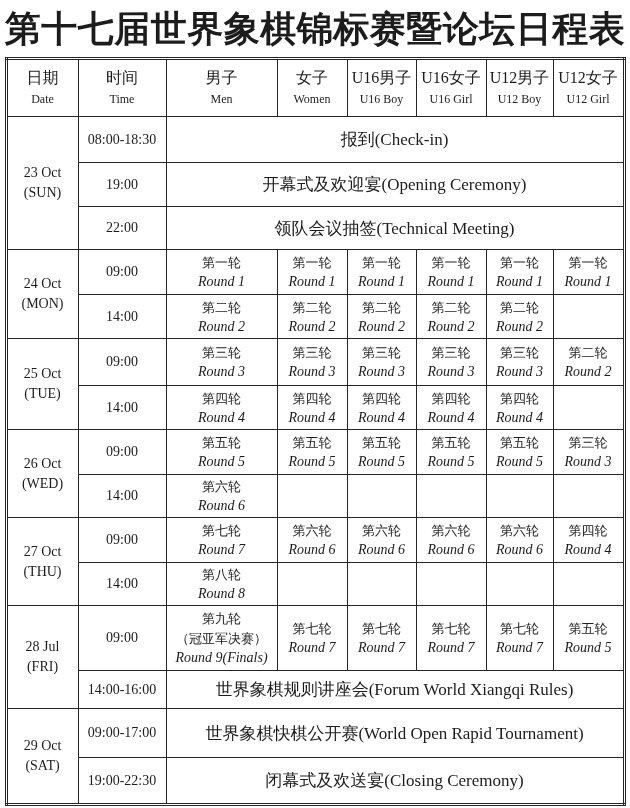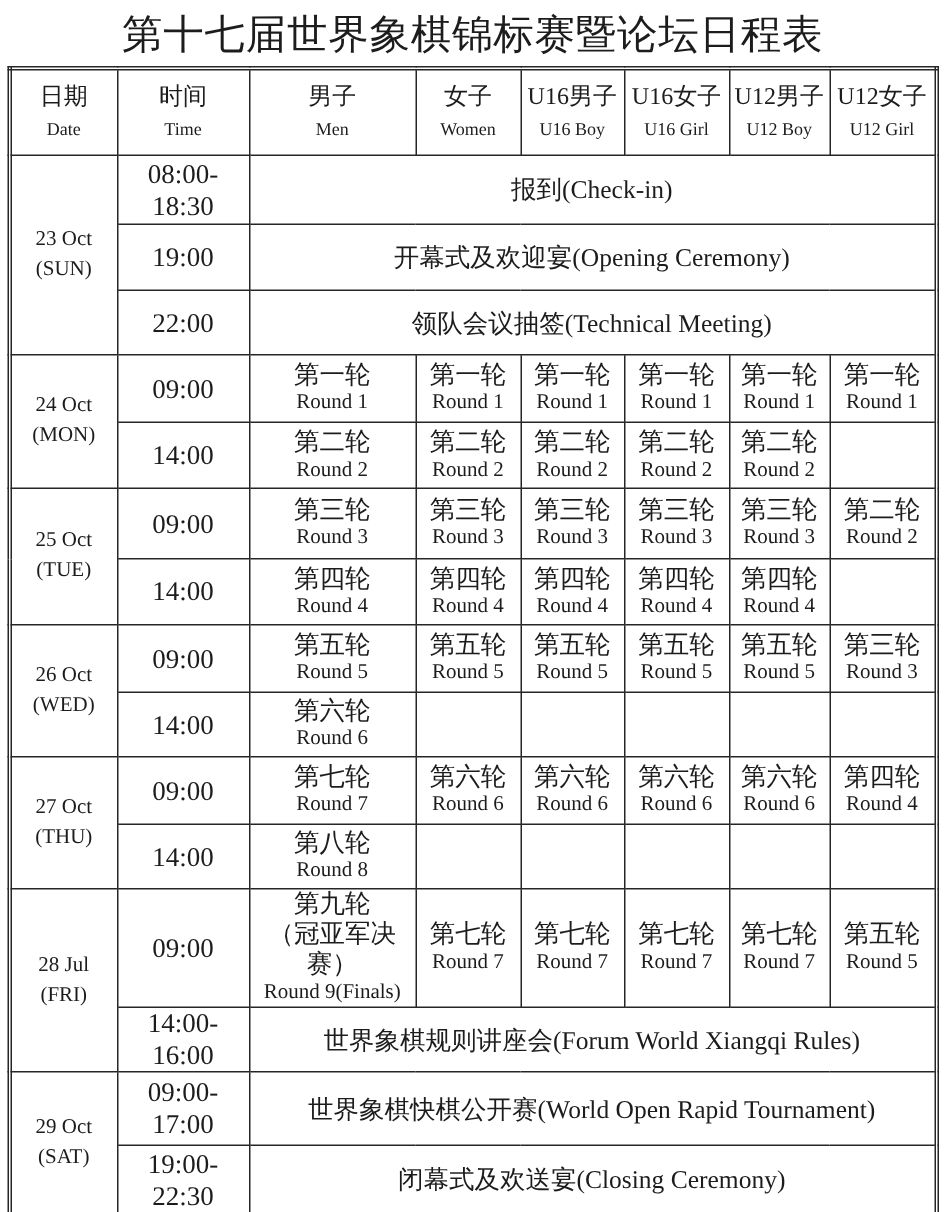--- a/index.html
+++ b/index.html
@@ -3,21 +3,21 @@
 <meta charset="utf-8">
 <style>
   html,body{margin:0;padding:0;background:#ffffff;}
   body{
     width:630px;height:808px;overflow:hidden;
     font-family:"Liberation Serif","DejaVu Serif",serif;
     color:#1c1c1c;
   }
   .page{padding-top:3px;}
   .title{
-    font-size:27px;font-weight:normal;text-align:center;
+    font-size:36px;font-weight:bold;text-align:center;
     margin:2px 0 3px 0;letter-spacing:.5px;
   }
   .subtitle{
     font-size:17px;font-weight:bold;text-align:center;
     margin:0 0 5px 0;
   }
   .subtitle sup{font-size:11px;}
   table{
     border-collapse:collapse;table-layout:fixed;
     width:620px;margin:0 auto;
@@ -25,24 +25,24 @@
   }
   th,td{
     border:1px solid #262626;
     text-align:center;vertical-align:middle;
     padding:0;overflow:hidden;
     font-weight:normal;
   }
   th .zh{font-size:16px;line-height:22px;}
   th .en{font-size:12px;line-height:20px;}
   td.date{font-size:14px;line-height:20px;margin-top:40px;}
-  td.time{font-size:18px;}
+  td.time{font-size:14px;}
   td.event{font-size:17px;margin-top:40px;}
-  td.round .zh{font-size:17px;line-height:20px;}
-  td.round .en{font-size:14px;line-height:18px;}
+  td.round .zh{font-size:13px;line-height:20px;}
+  td.round .en{font-size:14px;line-height:18px;font-style:italic;}
 </style>
 </head>
 <body>
 
 <div class="page">
   <div class="title">第十七届世界象棋锦标赛暨论坛日程表</div>
 
   <table>
     <colgroup>
       <col style="width:72px">

